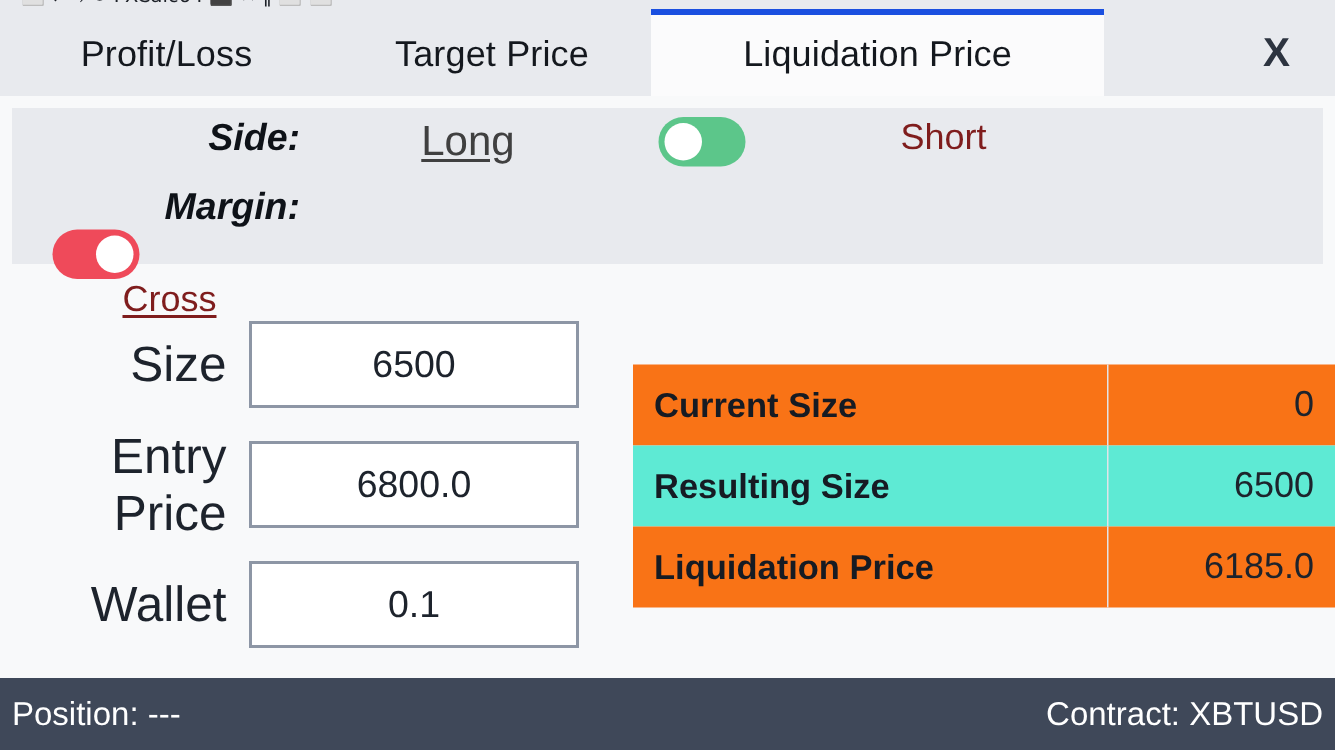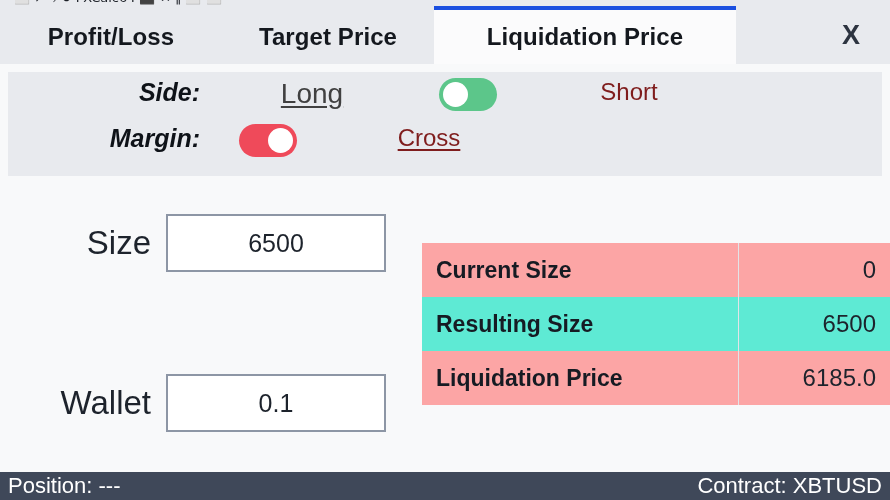--- a/index.html
+++ b/index.html
@@ -47,21 +47,21 @@
     width: 890px; height: 58px;
     background: #e8eaee;
     display: flex;
     align-items: stretch;
   }
   .tab {
     display: flex;
     align-items: center;
     justify-content: center;
     font-size: 24px;
-    font-weight: bold;
+    font-weight: normal;
     color: #14181e;
     background: #e8eaee;
     box-sizing: border-box;
     border-top: 4px solid transparent;
     letter-spacing: 0.1px;
   }
   .tab.t1 { width: 222px; }
   .tab.t2 { width: 212px; }
   .tab.t3 {
     width: 302px;
@@ -89,21 +89,21 @@
   }
   .opt-row {
     position: absolute;
     left: 0;
     width: 790px;
     height: 46px;
     display: flex;
     align-items: flex-start;
   }
   .opt-row.r1 { top: 6px; }
-  .opt-row.r2 { top: 52px; }
+  .opt-row.r2 { top: 52px; flex-direction: column; }
   .opt-label {
     width: 204px;
     text-align: right;
     font-size: 25px;
     font-weight: bold;
     font-style: italic;
     color: #0e1218;
     padding-right: 12px;
     box-sizing: border-box;
   }
@@ -180,21 +180,21 @@
   }
 
   
   .results {
     position: absolute;
     left: 422px; top: 243px;
     width: 468px;
     border-collapse: collapse;
   }
   .results tr { height: 54px; }
-  .results tr.odd  td { background: #fca5a5; }
+  .results tr.odd  td { background: #f97316; }
   .results tr.even td { background: #5eead4; }
   .results td {
     padding: 0 14px;
     box-sizing: border-box;
     vertical-align: middle;
   }
   .results td.k {
     width: 316px;
     font-size: 23px;
     font-weight: bold;
@@ -206,21 +206,21 @@
     font-size: 24px;
     color: #1d232c;
     text-align: right;
     border-left: 1px solid #e2e4e8;
   }
 
   
   .statusbar {
     position: absolute;
     left: 0; bottom: 0;
-    width: 890px; height: 28px;
+    width: 890px; height: 48px;
     background: #3f4859;
     display: flex;
     align-items: center;
     justify-content: space-between;
     padding: 0 8px;
     box-sizing: border-box;
     color: #ffffff;
     font-size: 22px;
   }
 </style>
@@ -272,20 +272,24 @@
       <div class="opt-right sel">Cross</div>
     </div>
 
   </div>
 
   <div class="field-row f1">
     <div class="field-label">Size</div>
     <div class="field-input">6500</div>
   </div>
 
+  <div class="field-row f2">
+    <div class="field-label">Entry Price</div>
+    <div class="field-input">6800.0</div>
+  </div>
 
   <div class="field-row f3">
     <div class="field-label">Wallet</div>
     <div class="field-input">0.1</div>
   </div>
 
   <table class="results">
     <tbody>
       <tr class="odd">
         <td class="k">Current Size</td>

